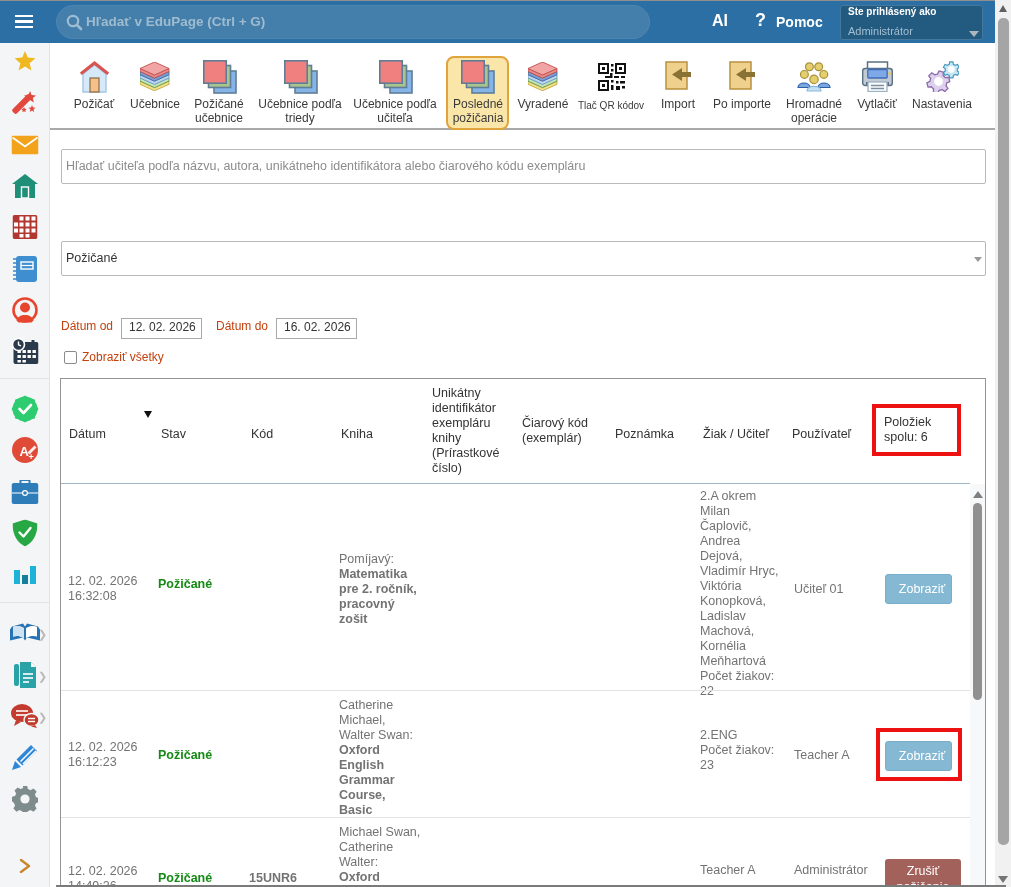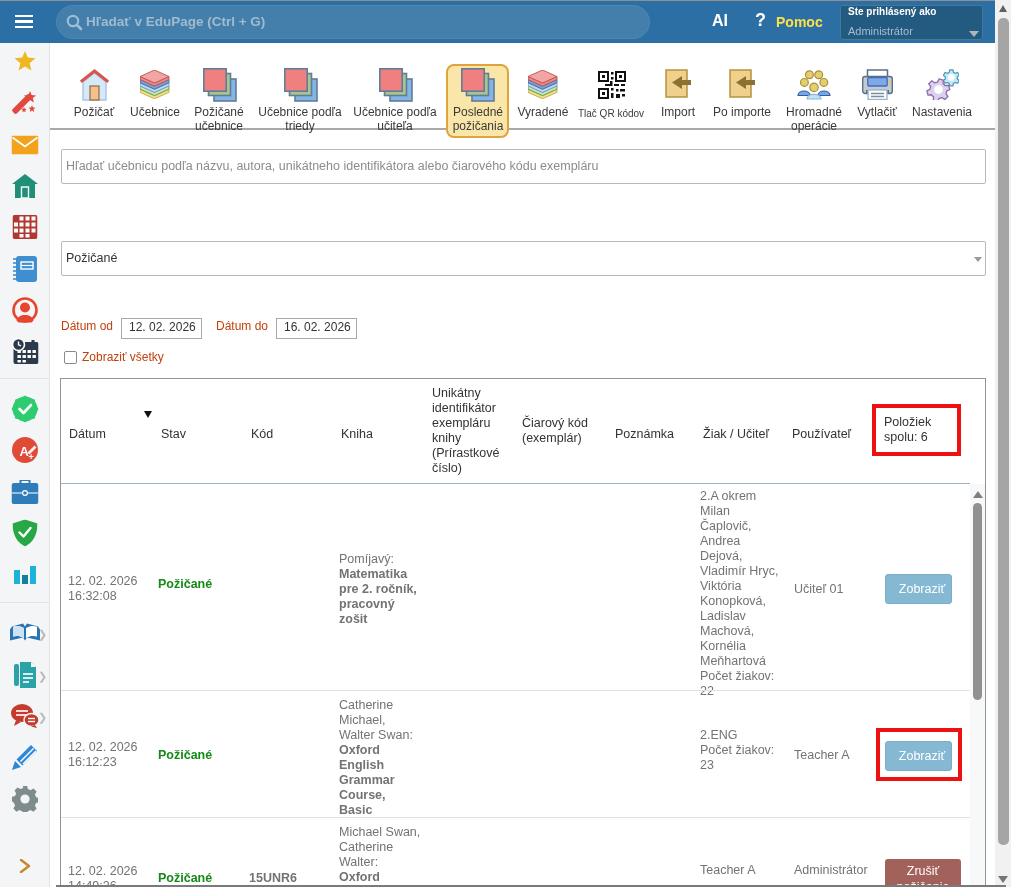--- a/index.html
+++ b/index.html
@@ -10,21 +10,21 @@
 
 
 #topline { left:0; top:0; width:1011px; height:1px; background:#8f8f8f; }
 #topbar { left:0; top:1px; width:995px; height:42px; background:#2b6fa4; }
 #burgerbox { left:0; top:0; width:49px; height:42px; }
 .bbar { position:absolute; left:15px; width:18px; height:2.5px; background:#fff; }
 #searchpill { left:56px; top:4px; width:594px; height:34px; background:#447fac; border:1px solid #4f86b0; border-radius:17px; }
 #searchtxt { left:86px; top:13px; font-size:13.5px; font-weight:bold; color:#9fbccf; }
 #ai { left:712px; top:11px; font-size:16px; font-weight:bold; color:#fff; }
 #qm { left:755px; top:9px; font-size:18px; font-weight:bold; color:#fff; }
-#pomoc { left:776px; top:13px; font-size:14px; font-weight:bold; color:#fde047; }
+#pomoc { left:776px; top:13px; font-size:14px; font-weight:bold; color:#ffffff; }
 #userbox { left:840px; top:4px; width:143px; height:35px; background:#235a80; border:1px solid #45789d; border-radius:3px; }
 #user1 { left:7px; top:0; font-size:10px; font-weight:bold; color:#fff; }
 #user2 { left:7px; top:19px; font-size:11px; color:#a3bed2; }
 #usercaret { left:128px; top:25px; width:0; height:0; border-left:5px solid transparent; border-right:5px solid transparent; border-top:6px solid #b0b7bc; }
 
 
 #pgsb { left:995px; top:0; width:16px; height:887px; background:#f1f1f1; }
 #pgsb-up { left:3.5px; top:5px; width:0; height:0; border-left:4.5px solid transparent; border-right:4.5px solid transparent; border-bottom:7px solid #606060; }
 #pgsb-th { left:2.5px; top:18px; width:11px; height:827px; background:#a5a5a5; border-radius:5px; }
 #pgsb-dn { left:3px; top:876px; width:0; height:0; border-left:5px solid transparent; border-right:5px solid transparent; border-top:7px solid #757575; }
@@ -270,21 +270,21 @@
       <circle cx="13" cy="13" r="4.6" fill="#f4f5f6"></circle>
     </svg>
 
     <svg class="sic" style="top:866px" width="12" height="14" viewBox="0 0 12 14">
       <path d="M2 1 L10 7 L2 13" fill="none" stroke="#c8862e" stroke-width="2.4" stroke-linecap="round" stroke-linejoin="round"></path>
     </svg>
   </div>
 
   <div class="abs" id="toolbar"></div>
   <div class="abs" id="toolbar-border"></div>
-  <div class="abs" id="toolbar-items" style="left:0;top:16px;width:1011px;height:130px">
+  <div class="abs" id="toolbar-items" style="left:0;top:8px;width:1011px;height:130px">
     <svg width="0" height="0" style="position:absolute">
       <defs>
         <g id="sq3">
           <rect x="11" y="11" width="22" height="22" fill="#85b4e8" stroke="#5f7d96" stroke-width="1.6"></rect>
           <rect x="5.5" y="5.5" width="22" height="22" fill="#a9c48e" stroke="#5f7d96" stroke-width="1.6"></rect>
           <rect x="0.8" y="0.8" width="22.4" height="22.4" fill="#f08080" stroke="#5f7d96" stroke-width="1.6"></rect>
         </g>
         <g id="rainbow">
           <path d="M0 19.1 L14.5 25.6 L29 19.1 L29 22.3 L14.5 28.8 L0 22.3 Z" fill="#efe08a" stroke="#c9a53c" stroke-width=".9"></path>
           <path d="M0 15.9 L14.5 22.4 L29 15.9 L29 19.1 L14.5 25.6 L0 19.1 Z" fill="#c7e3b8" stroke="#5e9e4e" stroke-width=".9"></path>
@@ -406,21 +406,21 @@
         <circle r="3.3" fill="#fff"></circle>
       </g>
       <g transform="translate(13.5,20.5) rotate(15)">
         <path fill="#dcd0ec" stroke="#8c6bad" stroke-width="1.3" d="M-2.2,-10.3 L2.2,-10.3 L2.9,-6.9 A7.3 7.3 0 0 1 5.4,-5.5 L8.7,-6.7 L10.9,-2.9 L8.3,-0.7 A7.3 7.3 0 0 1 8.3,2.1 L10.9,4.3 L8.7,8.1 L5.4,6.9 A7.3 7.3 0 0 1 2.9,8.3 L2.2,11.7 L-2.2,11.7 L-2.9,8.3 A7.3 7.3 0 0 1 -5.4,6.9 L-8.7,8.1 L-10.9,4.3 L-8.3,2.1 A7.3 7.3 0 0 1 -8.3,-0.7 L-10.9,-2.9 L-8.7,-6.7 L-5.4,-5.5 A7.3 7.3 0 0 1 -2.9,-6.9 Z"></path>
         <circle r="4.4" fill="#fff"></circle>
       </g>
     </svg>
     <div class="tbl" style="left:942px">Nastavenia</div>
   </div>
 
-  <div class="abs inp" style="top:149px"><span class="ph">Hľadať učebnicu podľa názvu, autora, unikátneho identifikátora alebo čiarového kódu exempláru</span></div>
+  <div class="abs inp" style="top:149px"><span class="ph">Hľadať učiteľa podľa názvu, autora, unikátneho identifikátora alebo čiarového kódu exempláru</span></div>
   <div class="abs inp" style="top:241px;color:#333">Požičané</div>
   <div class="abs" id="selcaret"></div>
 
   <div class="lbl" style="left:61px;top:319px">Dátum od</div>
   <div class="datebox" style="left:121px">12. 02. 2026</div>
   <div class="lbl" style="left:216px;top:319px">Dátum do</div>
   <div class="datebox" style="left:276px">16. 02. 2026</div>
   <div class="abs" id="cb"></div>
   <div class="lbl" style="left:82px;top:350px">Zobraziť všetky</div>
 

